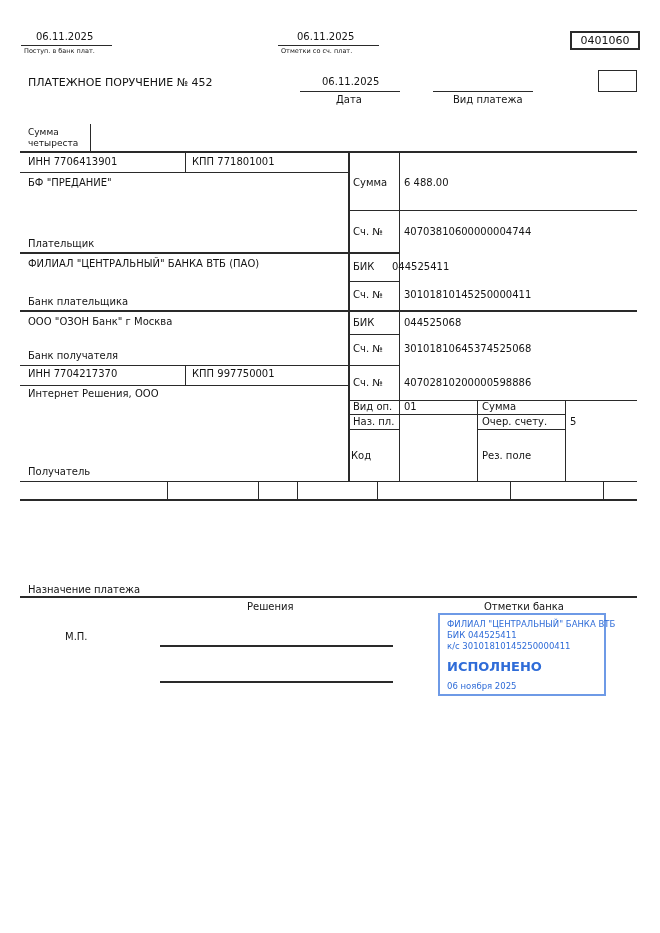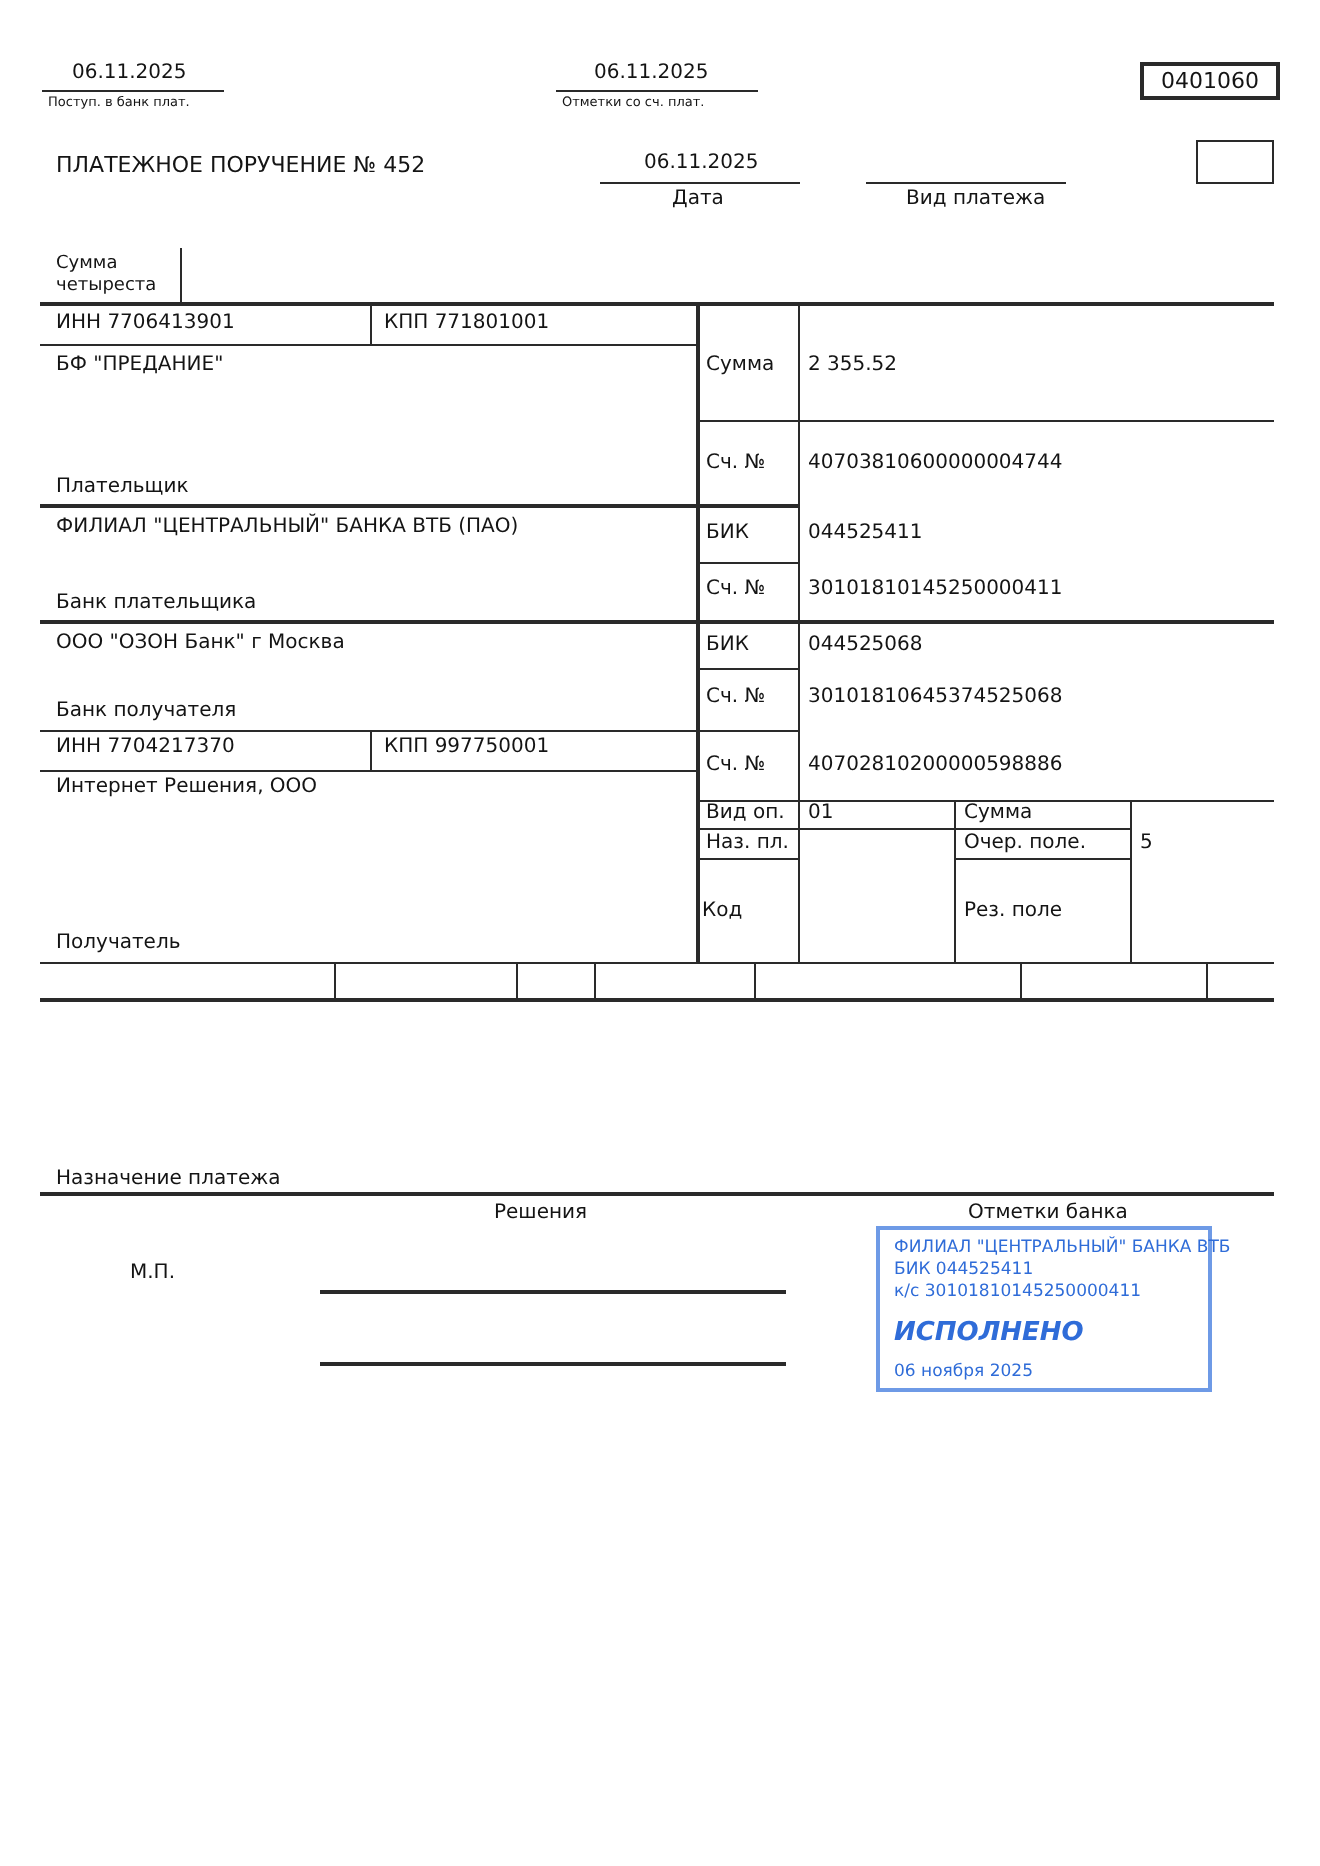--- a/index.html
+++ b/index.html
@@ -14,21 +14,21 @@
   .codebox {
     position:absolute; border:2px solid #2a2a2a; display:flex;
     align-items:center; justify-content:center; font-size:11px;
   }
   .emptybox { position:absolute; border:1.5px solid #2a2a2a; }
   .stamp {
     position:absolute; left:438px; top:613px; width:168px; height:83px;
     border:2px solid #6e9ae6; box-sizing:border-box;
   }
   .stamp .s { position:absolute; left:7px; font-size:8.5px; color:#2f6cd8; white-space:nowrap; }
-  .stamp .status { font-size:13px; font-weight:bold;font-style:italic; }
+  .stamp .status { font-size:13px; font-weight:bold; }
 </style>
 </head>
 <body>
 
 <div class="page">
 
   <div class="t" style="left:36px;top:31px">06.11.2025</div>
   <div class="hl" style="left:21px;top:45px;width:91px;height:1px"></div>
   <div class="t small" style="left:24px;top:48px">Поступ. в банк плат.</div>
 
@@ -62,30 +62,30 @@
   <div class="vl" style="left:565px;top:400px;width:1px;height:81px"></div>
 
   <div class="t" style="left:28px;top:156px">ИНН 7706413901</div>
   <div class="vl" style="left:185px;top:152px;width:1px;height:20px"></div>
   <div class="t" style="left:192px;top:156px">КПП 771801001</div>
   <div class="hl" style="left:20px;top:172px;width:328px;height:1px"></div>
 
   <div class="t" style="left:28px;top:177px">БФ "ПРЕДАНИЕ"</div>
   <div class="t" style="left:28px;top:238px">Плательщик</div>
   <div class="t" style="left:353px;top:177px">Сумма</div>
-  <div class="t" style="left:404px;top:177px">2 355.52</div>
+  <div class="t" style="left:404px;top:177px">6 488.00</div>
   <div class="hl" style="left:348px;top:210px;width:289px;height:1px"></div>
   <div class="t" style="left:353px;top:226px">Сч. №</div>
   <div class="t" style="left:404px;top:226px">40703810600000004744</div>
   <div class="hl" style="left:20px;top:252px;width:379px;height:2px"></div>
 
   <div class="t" style="left:28px;top:258px">ФИЛИАЛ "ЦЕНТРАЛЬНЫЙ" БАНКА ВТБ (ПАО)</div>
   <div class="t" style="left:28px;top:296px">Банк плательщика</div>
   <div class="t" style="left:353px;top:261px">БИК</div>
-  <div class="t" style="left:404px;top:261px">044525411</div>
+  <div class="t" style="left:392px;top:261px">044525411</div>
   <div class="hl" style="left:348px;top:281px;width:52px;height:1px"></div>
   <div class="t" style="left:353px;top:289px">Сч. №</div>
   <div class="t" style="left:404px;top:289px">30101810145250000411</div>
   <div class="hl" style="left:20px;top:310px;width:617px;height:2px"></div>
 
   <div class="t" style="left:28px;top:316px">ООО "ОЗОН Банк" г Москва</div>
   <div class="t" style="left:28px;top:350px">Банк получателя</div>
   <div class="t" style="left:353px;top:317px">БИК</div>
   <div class="t" style="left:404px;top:317px">044525068</div>
   <div class="hl" style="left:348px;top:334px;width:52px;height:1px"></div>
@@ -102,21 +102,21 @@
   <div class="t" style="left:28px;top:466px">Получатель</div>
   <div class="t" style="left:353px;top:377px">Сч. №</div>
   <div class="t" style="left:404px;top:377px">40702810200000598886</div>
   <div class="hl" style="left:348px;top:400px;width:289px;height:1px"></div>
 
   <div class="t" style="left:353px;top:401px">Вид оп.</div>
   <div class="t" style="left:404px;top:401px">01</div>
   <div class="t" style="left:482px;top:401px">Сумма</div>
   <div class="hl" style="left:348px;top:414px;width:217px;height:1px"></div>
   <div class="t" style="left:353px;top:416px">Наз. пл.</div>
-  <div class="t" style="left:482px;top:416px">Очер. поле.</div>
+  <div class="t" style="left:482px;top:416px">Очер. счету.</div>
   <div class="t" style="left:570px;top:416px">5</div>
   <div class="hl" style="left:348px;top:429px;width:52px;height:1px"></div>
   <div class="hl" style="left:477px;top:429px;width:89px;height:1px"></div>
   <div class="t" style="left:351px;top:450px">Код</div>
   <div class="t" style="left:482px;top:450px">Рез. поле</div>
 
   <div class="hl" style="left:20px;top:481px;width:617px;height:1px"></div>
   <div class="vl" style="left:167px;top:481px;width:1px;height:19px"></div>
   <div class="vl" style="left:258px;top:481px;width:1px;height:19px"></div>
   <div class="vl" style="left:297px;top:481px;width:1px;height:19px"></div>

